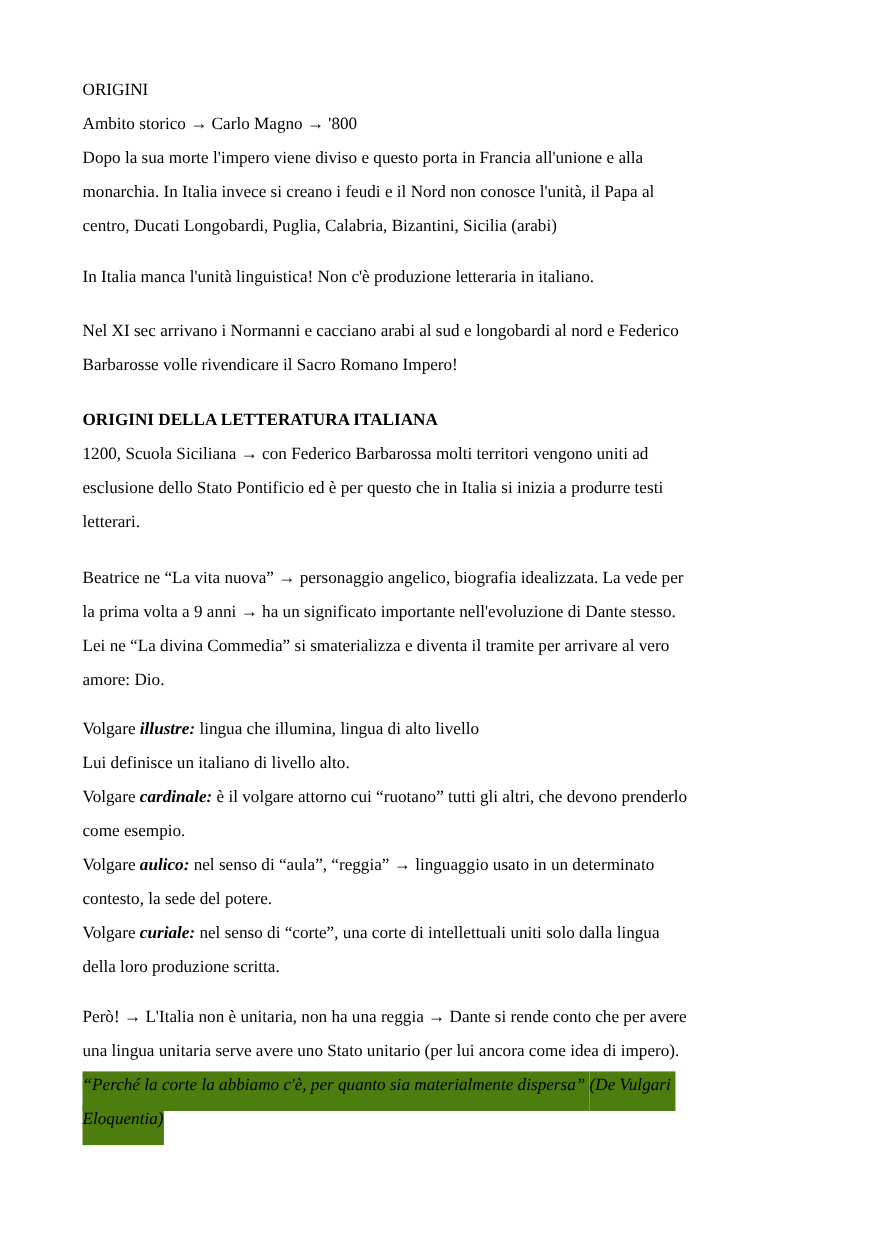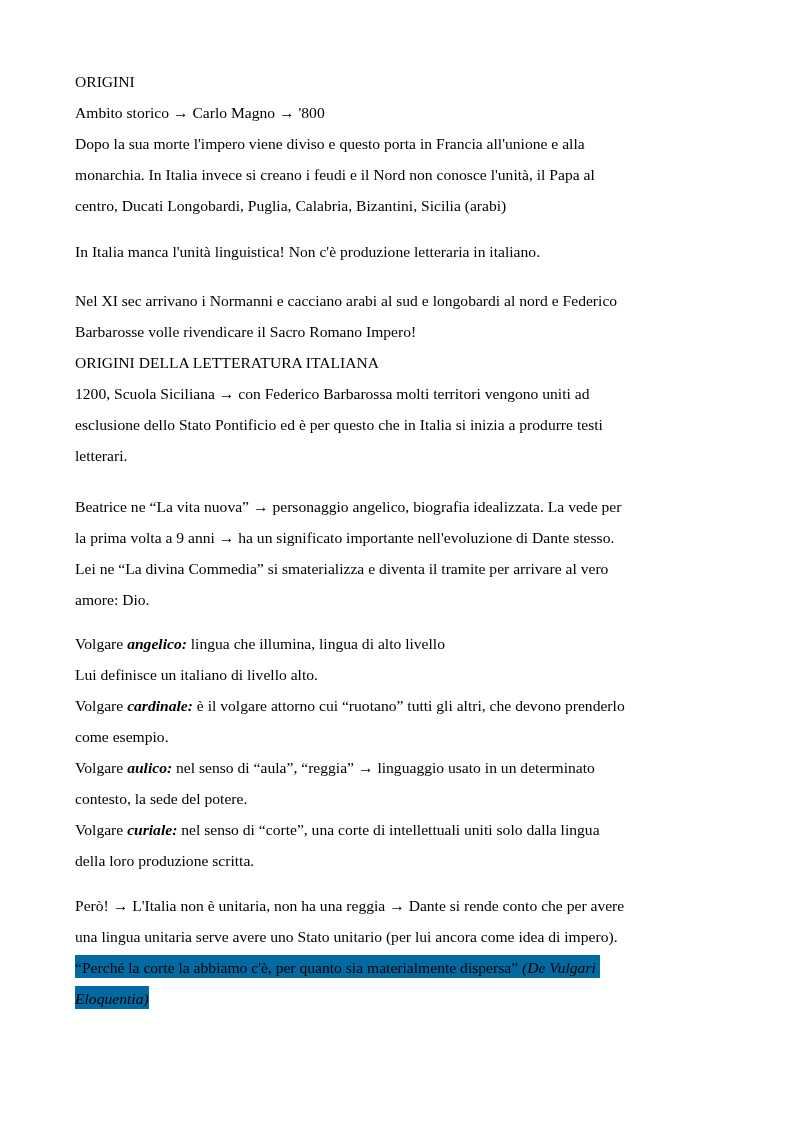--- a/index.html
+++ b/index.html
@@ -27,40 +27,41 @@
   }
   p.doc-line {
     margin: 0;
     padding: 0;
   }
   p.doc-line.center { text-align: center; }
   span.run { white-space: pre-wrap; }
   span.run.b { font-weight: bold; }
   span.run.i { font-style: italic; }
   span.run.hl {
-    background: #0369a1;
+    background: #4d7c0f;
     padding-top: 4px;
-    padding-bottom: 2px;
+    padding-bottom: 15px;
+    font-style: italic;
   }
 </style>
 </head>
 <body>
 
 <div class="doc-page">
   <div class="doc-content">
       <p class="doc-line"><span class="run">ORIGINI</span></p>
       <p class="doc-line"><span class="run">Ambito storico → Carlo Magno → '800</span></p>
       <p class="doc-line"><span class="run">Dopo la sua morte l'impero viene diviso e questo porta in Francia all'unione e alla monarchia. In Italia invece si creano i feudi e il Nord non conosce l'unità, il Papa al centro, Ducati Longobardi, Puglia, Calabria, Bizantini, Sicilia (arabi)</span></p>
       <p class="doc-line" style="margin-top: 15px;"><span class="run">In Italia manca l'unità linguistica! Non c'è produzione letteraria in italiano.</span></p>
       <p class="doc-line" style="margin-top: 18px;"><span class="run">Nel XI sec arrivano i Normanni e cacciano arabi al sud e longobardi al nord e Federico Barbarosse volle rivendicare il Sacro Romano Impero!</span></p>
-      <p class="doc-line" style=""><span class="run">ORIGINI DELLA LETTERATURA ITALIANA</span></p>
+      <p class="doc-line" style="margin-top: 19px; font-weight: bold;"><span class="run">ORIGINI DELLA LETTERATURA ITALIANA</span></p>
       <p class="doc-line"><span class="run">1200, Scuola Siciliana → con Federico Barbarossa molti territori vengono uniti ad esclusione dello Stato Pontificio ed è per questo che in Italia si inizia a produrre testi letterari.</span></p>
       <p class="doc-line" style="margin-top: 20px;"><span class="run">Beatrice ne “La vita nuova” → personaggio angelico, biografia idealizzata. La vede per la prima volta a 9 anni → ha un significato importante nell'evoluzione di Dante stesso.</span></p>
       <p class="doc-line"><span class="run">Lei ne “La divina Commedia” si smaterializza e diventa il tramite per arrivare al vero amore: Dio.</span></p>
-      <p class="doc-line" style="margin-top: 13px;"><span class="run">Volgare </span><span class="run b i">angelico:</span><span class="run"> lingua che illumina, lingua di alto livello</span></p>
+      <p class="doc-line" style="margin-top: 13px;"><span class="run">Volgare </span><span class="run b i">illustre:</span><span class="run"> lingua che illumina, lingua di alto livello</span></p>
       <p class="doc-line"><span class="run">Lui definisce un italiano di livello alto.</span></p>
       <p class="doc-line"><span class="run">Volgare </span><span class="run b i">cardinale:</span><span class="run"> è il volgare attorno cui “ruotano” tutti gli altri, che devono prenderlo come esempio.</span></p>
       <p class="doc-line"><span class="run">Volgare </span><span class="run b i">aulico:</span><span class="run"> nel senso di “aula”, “reggia” → linguaggio usato in un determinato contesto, la sede del potere.</span></p>
       <p class="doc-line"><span class="run">Volgare </span><span class="run b i">curiale:</span><span class="run"> nel senso di “corte”, una corte di intellettuali uniti solo dalla lingua della loro produzione scritta.</span></p>
       <p class="doc-line" style="margin-top: 14px;"><span class="run">Però! → L'Italia non è unitaria, non ha una reggia → Dante si rende conto che per avere una lingua unitaria serve avere uno Stato unitario (per lui ancora come idea di impero).</span></p>
       <p class="doc-line"><span class="run hl">“Perché la corte la abbiamo c'è, per quanto sia materialmente dispersa” </span><span class="run i hl">(De Vulgari Eloquentia)</span></p>
     </div>
 </div>
 
 </body></html>

